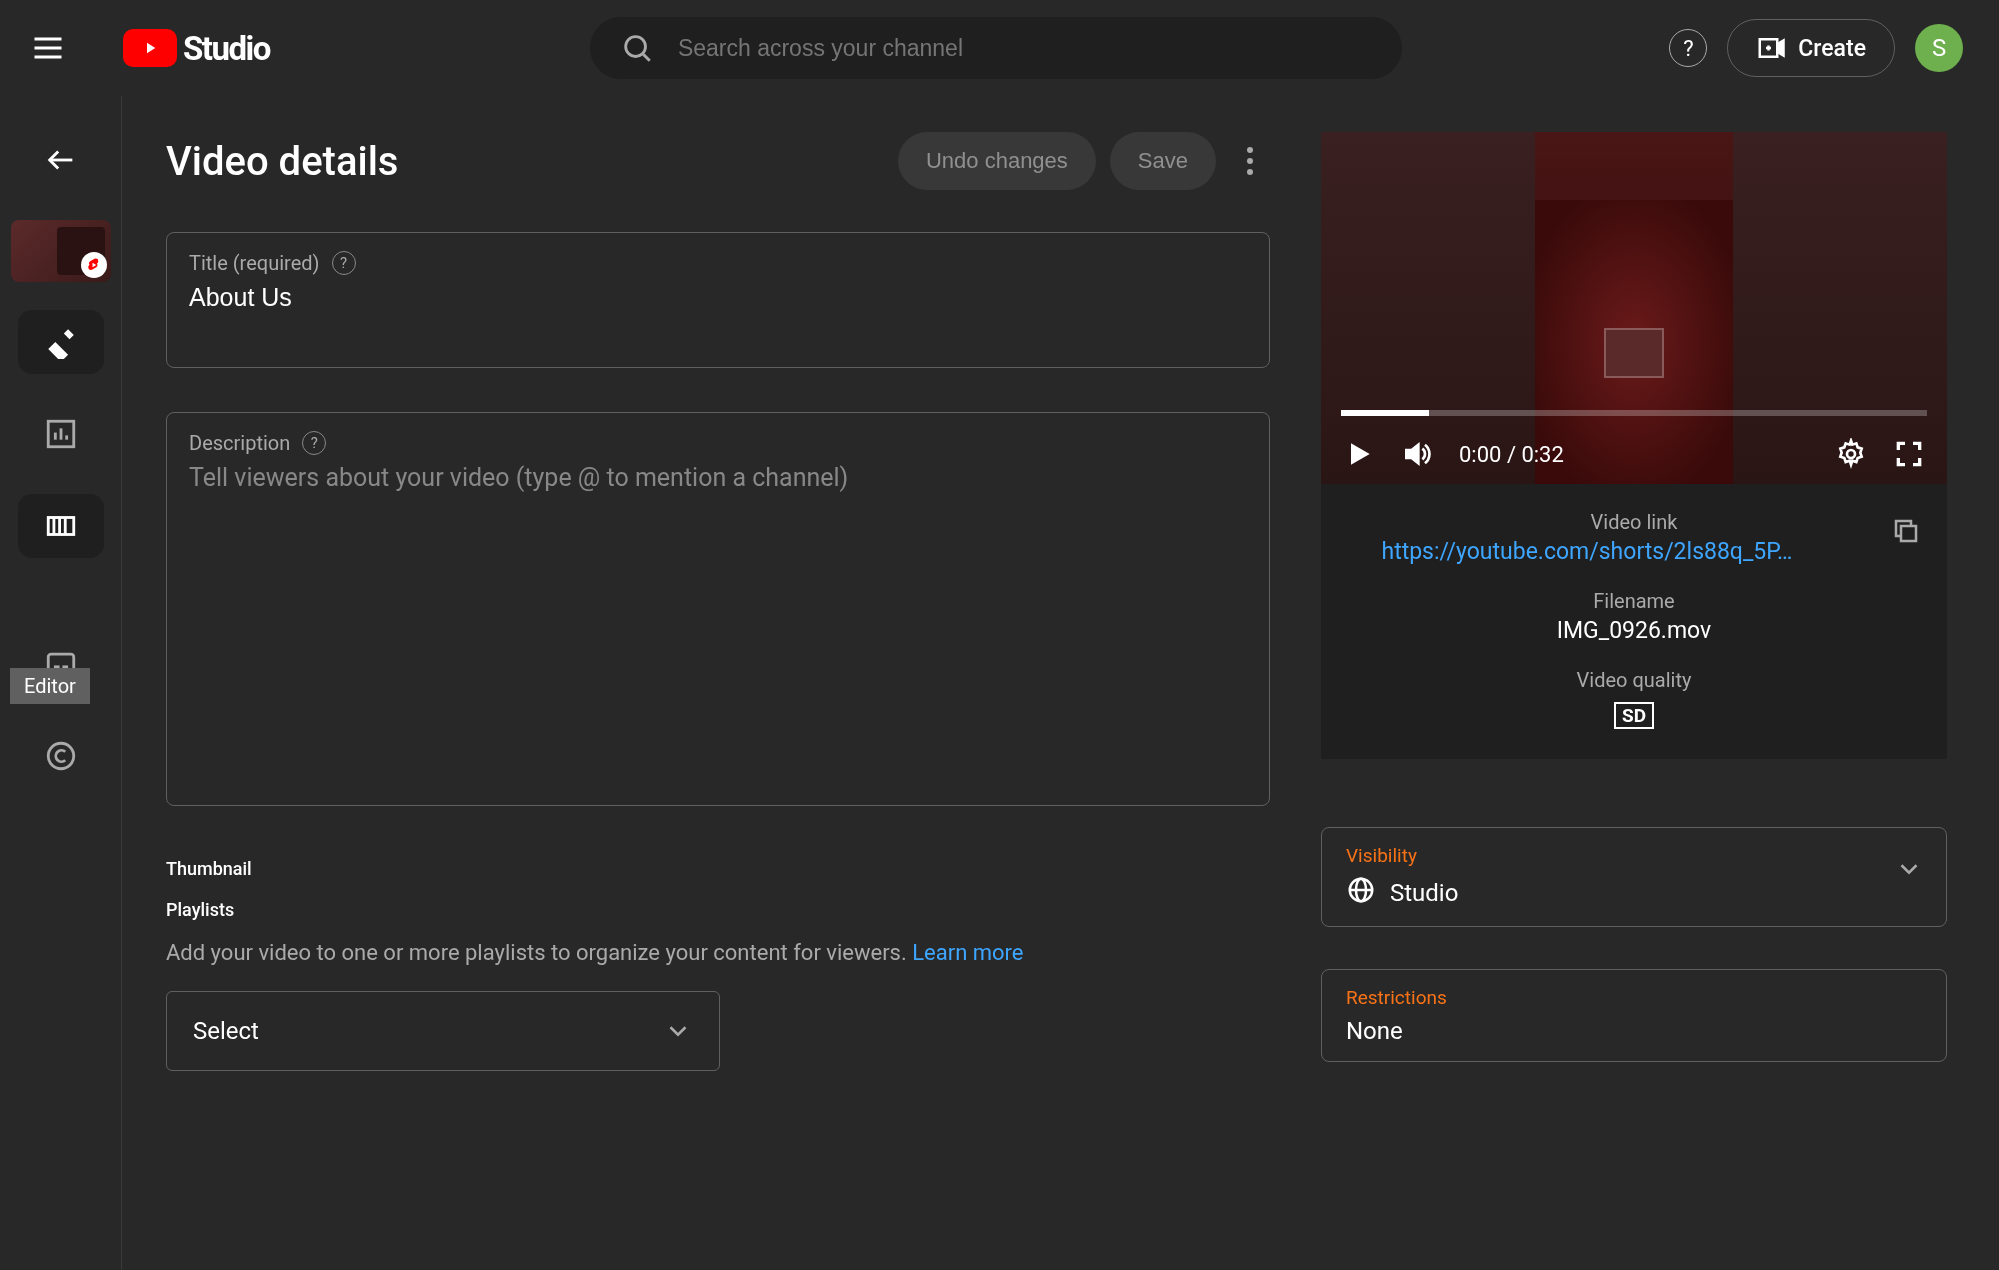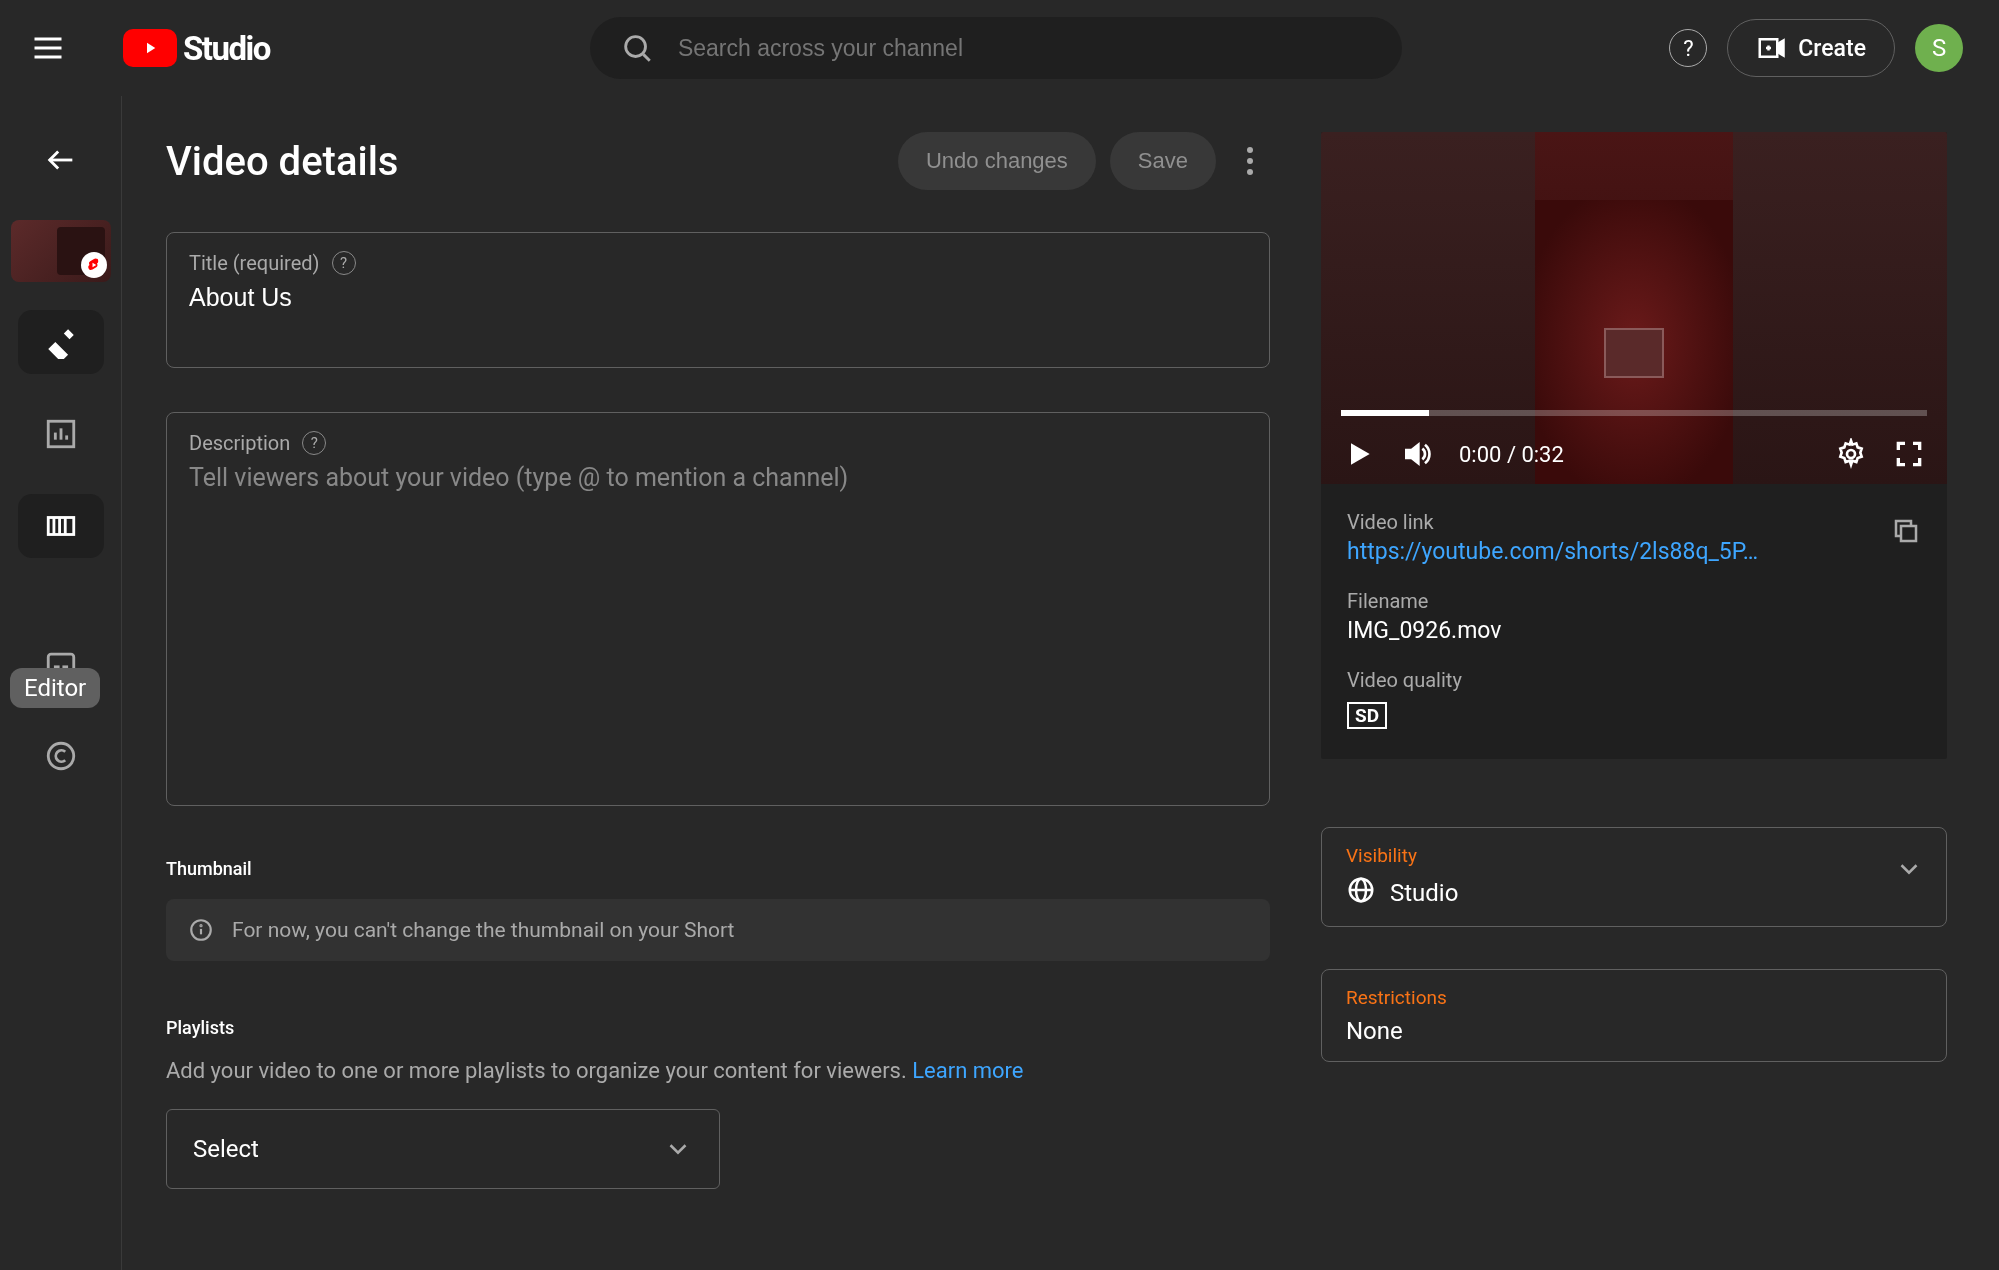--- a/index.html
+++ b/index.html
@@ -96,22 +96,22 @@
   }
   .sidebar-thumb .shorts-badge {
     position:absolute; right:4px; bottom:4px;
     width:26px; height:26px; background:#fff; border-radius:50%;
     display:flex; align-items:center; justify-content:center;
   }
   .shorts-badge svg { width:18px; height:18px; }
   .back-icon { width:36px; height:36px; color:#aaa; }
   .tooltip {
     position:absolute; left: 10px; top: 572px;
-    background:#606060; color:#fff; font-size:24px;
-    padding: 6px 14px; border-radius: 12px;
+    background:#606060; color:#fff; font-size:20px;
+    padding: 6px 14px; border-radius: 0;
   }
 
   .main {
     flex: 1;
     background: #282828;
     display: flex;
     padding: 36px 52px 0 44px;
     gap: 51px;
     overflow: hidden;
   }
@@ -213,21 +213,21 @@
   }
   .player-controls svg { width:32px; height:32px; cursor:pointer; }
   .player-time { color:#fff; font-size:22px; }
   .player-spacer { flex:1; }
 
   .meta-panel {
     background:#1f1f1f; padding: 26px 26px 30px 26px;
     border-radius: 0 0 2px 2px;
     margin-bottom: 68px;
   }
-  .meta-row { margin-bottom: 24px; position:relative; }
+  .meta-row { margin-bottom: 24px; position:relative;text-align:center; }
   .meta-row:last-child { margin-bottom:0; }
   .meta-label { color:#aaa; font-size:20px; margin-bottom:4px; }
   .meta-value { color:#fff; font-size:23px; }
   .meta-link { color:#3ea6ff; font-size:23px; cursor:pointer; white-space:nowrap; overflow:hidden; text-overflow:ellipsis; max-width:480px; display:block; }
   .copy-btn { position:absolute; right:0; top:6px; cursor:pointer; }
   .copy-btn svg { width:30px; height:30px; }
   .sd-badge {
     display:inline-block; border:2px solid #fff; padding:0 6px;
     font-size:19px; font-weight:700; margin-top:6px;
   }
@@ -365,28 +365,20 @@
 
       <div class="field-box desc-field">
         <div class="field-label-row">
           <span class="field-label">Description</span>
           <span class="field-help-icon">?</span>
         </div>
         <textarea class="desc-input" placeholder="Tell viewers about your video (type @ to mention a channel)" style=""></textarea>
       </div>
 
       <div class="section-heading">Thumbnail</div>
-      <div class="info-banner">
-        <svg viewBox="0 0 24 24" fill="none" stroke="#aaa" stroke-width="2">
-            <circle cx="12" cy="12" r="9"></circle>
-            <line x1="12" y1="11" x2="12" y2="16"></line>
-            <circle cx="12" cy="8" r="0.5" fill="#aaa"></circle>
-          </svg>
-        <span>For now, you can't change the thumbnail on your Short</span>
-      </div>
 
       <div class="section-heading">Playlists</div>
       <div class="body-text">
         <span>Add your video to one or more playlists to organize your content for viewers. </span><a href="#">Learn more</a>
       </div>
       <div class="select-box">
         <span>Select</span>
         <svg viewBox="0 0 24 24" fill="none" stroke="#aaa" stroke-width="2">
             <polyline points="6,9 12,15 18,9"></polyline>
           </svg>

